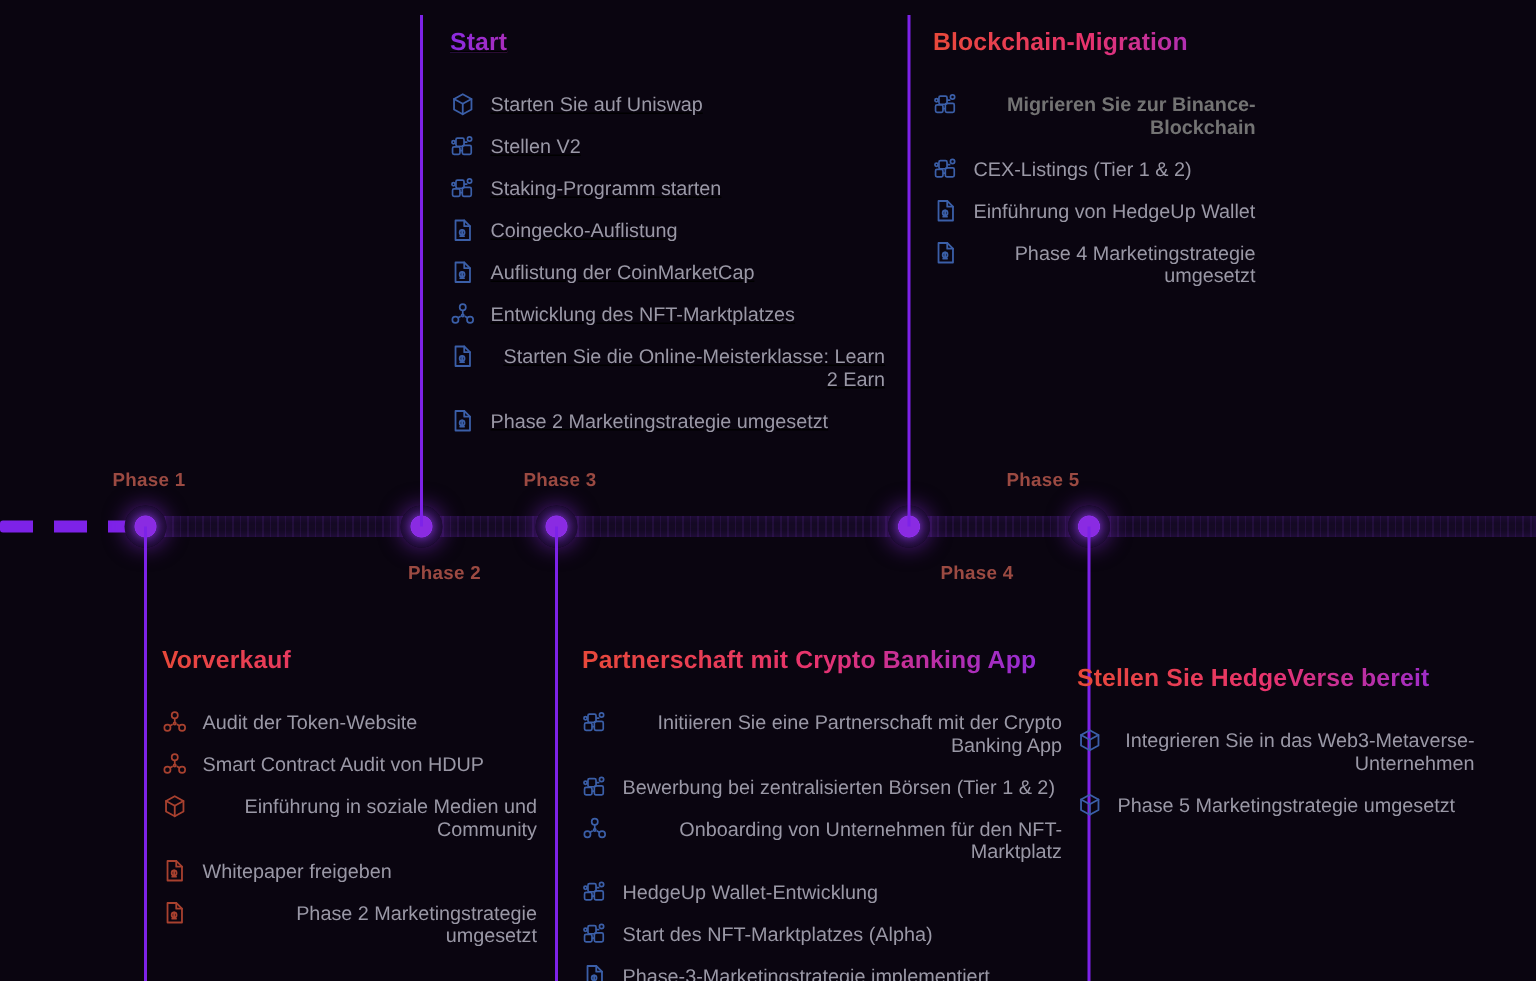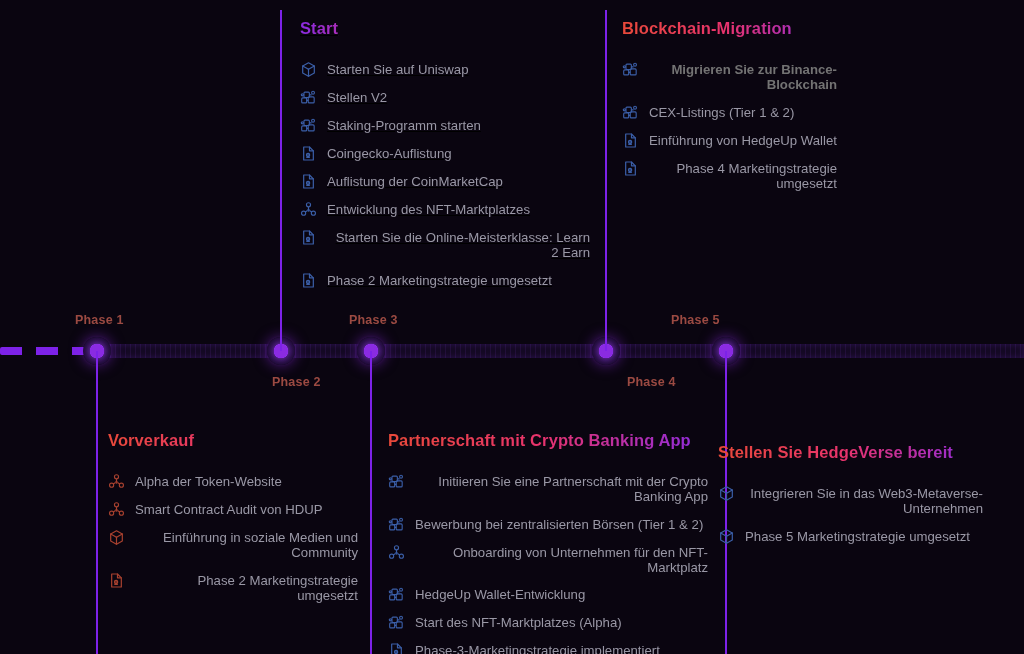--- a/index.html
+++ b/index.html
@@ -113,21 +113,21 @@
         <li>
           <span class="ico">
             <svg viewBox="0 0 24 24" fill="none" stroke="#a8412f" stroke-width="1.6">
               <circle cx="12" cy="5.4" r="2.9"></circle>
               <circle cx="5.1" cy="17.2" r="2.9"></circle>
               <circle cx="18.9" cy="17.2" r="2.9"></circle>
               <path d="M12 8.3v4.1M10.1 13.9 7.3 15.6M13.9 13.9l2.8 1.7"></path>
               <circle cx="12" cy="13.2" r="1.1"></circle>
             </svg>
           </span>
-          <span class="txt">Alpha der Token-Website</span>
+          <span class="txt">Audit der Token-Website</span>
         </li>
         <li>
           <span class="ico">
             <svg viewBox="0 0 24 24" fill="none" stroke="#a8412f" stroke-width="1.6">
               <circle cx="12" cy="5.4" r="2.9"></circle>
               <circle cx="5.1" cy="17.2" r="2.9"></circle>
               <circle cx="18.9" cy="17.2" r="2.9"></circle>
               <path d="M12 8.3v4.1M10.1 13.9 7.3 15.6M13.9 13.9l2.8 1.7"></path>
               <circle cx="12" cy="13.2" r="1.1"></circle>
             </svg>
@@ -146,20 +146,31 @@
         </li>
         <li>
           <span class="ico">
             <svg viewBox="0 0 24 24" fill="none" stroke="#a8412f" stroke-width="1.7" stroke-linejoin="round" stroke-linecap="round">
               <path d="M5.2 2.8h8.2l5.4 5.4v13H5.2z"></path>
               <path d="M13.4 2.8v5.4h5.4"></path>
               <circle cx="11.4" cy="14" r="2.3"></circle>
               <path d="M11.4 11.7v4.6M9.6 17.6h3.6"></path>
             </svg>
           </span>
+          <span class="txt">Whitepaper freigeben</span>
+        </li>
+        <li>
+          <span class="ico">
+            <svg viewBox="0 0 24 24" fill="none" stroke="#a8412f" stroke-width="1.7" stroke-linejoin="round" stroke-linecap="round">
+              <path d="M5.2 2.8h8.2l5.4 5.4v13H5.2z"></path>
+              <path d="M13.4 2.8v5.4h5.4"></path>
+              <circle cx="11.4" cy="14" r="2.3"></circle>
+              <path d="M11.4 11.7v4.6M9.6 17.6h3.6"></path>
+            </svg>
+          </span>
           <span class="txt">Phase 2 Marketingstrategie umgesetzt</span>
         </li>
       </ul>
     </div>
     <div class="col" style="left: 300px; top: 18px; width: 290px; text-decoration: underline;">
       <h3 class="rev">Start</h3>
       <ul class="items">
         <li>
           <span class="ico">
             <svg viewBox="0 0 24 24" fill="none" stroke="#3b5fa8" stroke-width="1.7" stroke-linejoin="round" stroke-linecap="round">

